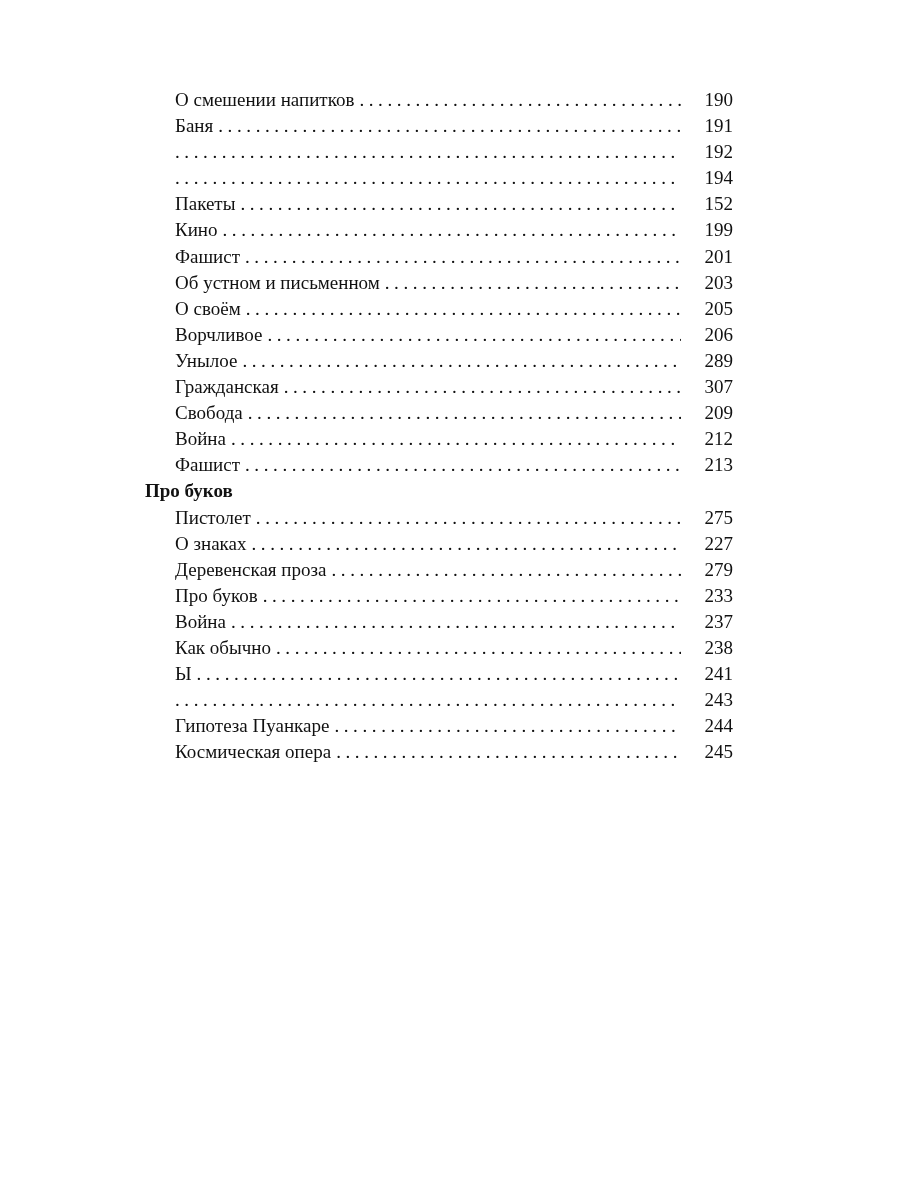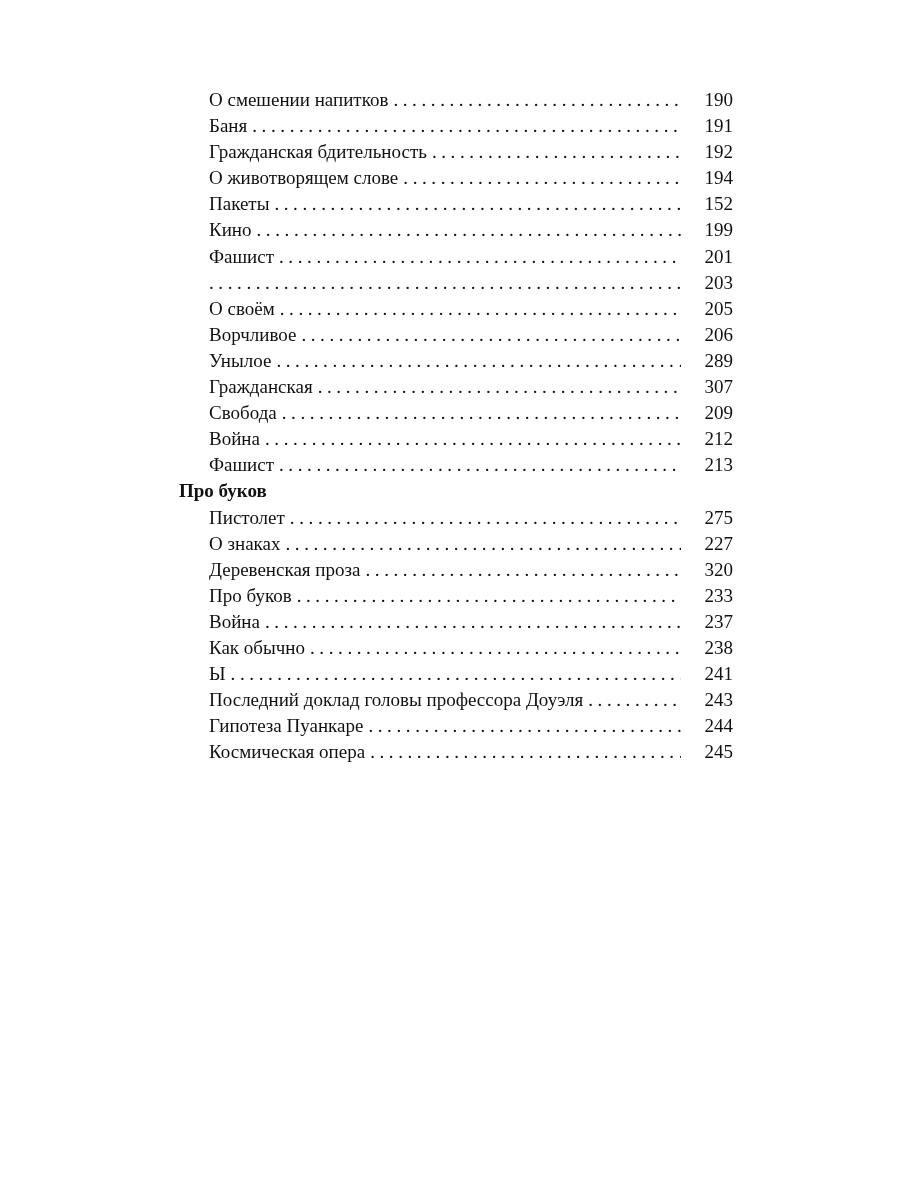--- a/index.html
+++ b/index.html
@@ -25,21 +25,20 @@
     display: flex;
     flex-direction: column;
   }
   .row {
     display: flex;
     align-items: center;
     height: 26.1px;
     line-height: 26.1px;
     font-size: 19px;
     white-space: nowrap;
-    margin-left: 34px;
   }
   .row.item {
     padding-left: 30px;
   }
   .row.section {
     font-weight: bold;
     padding-left: 0;
   }
   .title {
     white-space: nowrap;
@@ -71,27 +70,25 @@
     <span class="pagenum">190</span>
   </div>
 
   <div class="row item">
     <span class="title">Баня</span>
     <span class="leader">................................................................................................................................................................</span>
     <span class="pagenum">191</span>
   </div>
 
   <div class="row item">
-    <span class="title">Гражданская бдительность</span>
     <span class="leader">................................................................................................................................................................</span>
     <span class="pagenum">192</span>
   </div>
 
   <div class="row item">
-    <span class="title">О животворящем слове</span>
     <span class="leader">................................................................................................................................................................</span>
     <span class="pagenum">194</span>
   </div>
 
   <div class="row item">
     <span class="title">Пакеты</span>
     <span class="leader">................................................................................................................................................................</span>
     <span class="pagenum">152</span>
   </div>
 
@@ -101,20 +98,21 @@
     <span class="pagenum">199</span>
   </div>
 
   <div class="row item">
     <span class="title">Фашист</span>
     <span class="leader">................................................................................................................................................................</span>
     <span class="pagenum">201</span>
   </div>
 
   <div class="row item">
+    <span class="title">Об устном и письменном</span>
     <span class="leader">................................................................................................................................................................</span>
     <span class="pagenum">203</span>
   </div>
 
   <div class="row item">
     <span class="title">О своём</span>
     <span class="leader">................................................................................................................................................................</span>
     <span class="pagenum">205</span>
   </div>
 
@@ -166,21 +164,21 @@
 
   <div class="row item">
     <span class="title">О знаках</span>
     <span class="leader">................................................................................................................................................................</span>
     <span class="pagenum">227</span>
   </div>
 
   <div class="row item">
     <span class="title">Деревенская проза</span>
     <span class="leader">................................................................................................................................................................</span>
-    <span class="pagenum">320</span>
+    <span class="pagenum">279</span>
   </div>
 
   <div class="row item">
     <span class="title">Про буков</span>
     <span class="leader">................................................................................................................................................................</span>
     <span class="pagenum">233</span>
   </div>
 
   <div class="row item">
     <span class="title">Война</span>
@@ -194,21 +192,20 @@
     <span class="pagenum">238</span>
   </div>
 
   <div class="row item">
     <span class="title">Ы</span>
     <span class="leader">................................................................................................................................................................</span>
     <span class="pagenum">241</span>
   </div>
 
   <div class="row item">
-    <span class="title">Последний доклад головы профессора Доуэля</span>
     <span class="leader">................................................................................................................................................................</span>
     <span class="pagenum">243</span>
   </div>
 
   <div class="row item">
     <span class="title">Гипотеза Пуанкаре</span>
     <span class="leader">................................................................................................................................................................</span>
     <span class="pagenum">244</span>
   </div>
 

